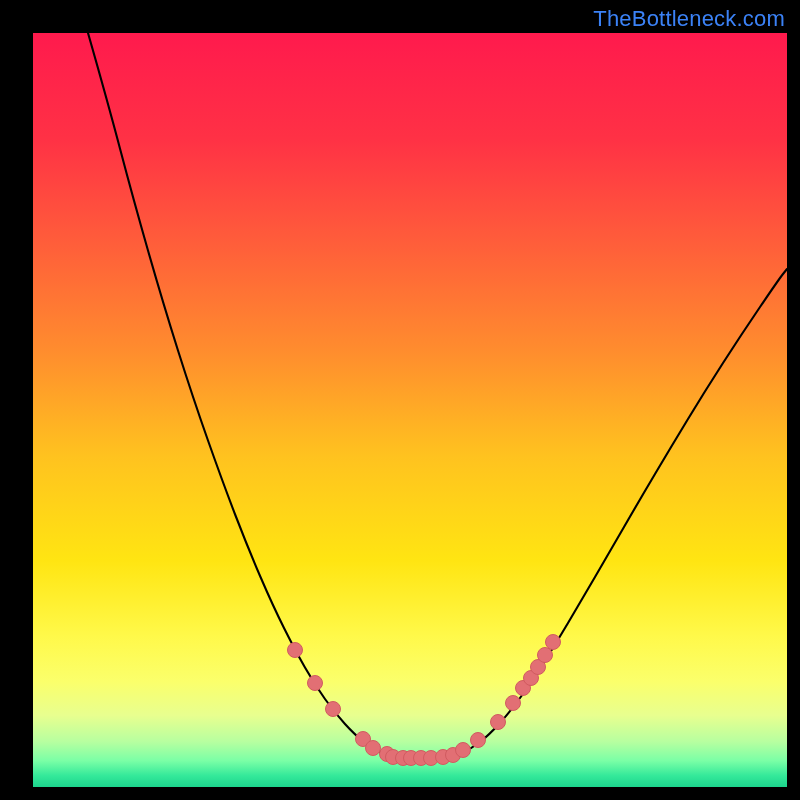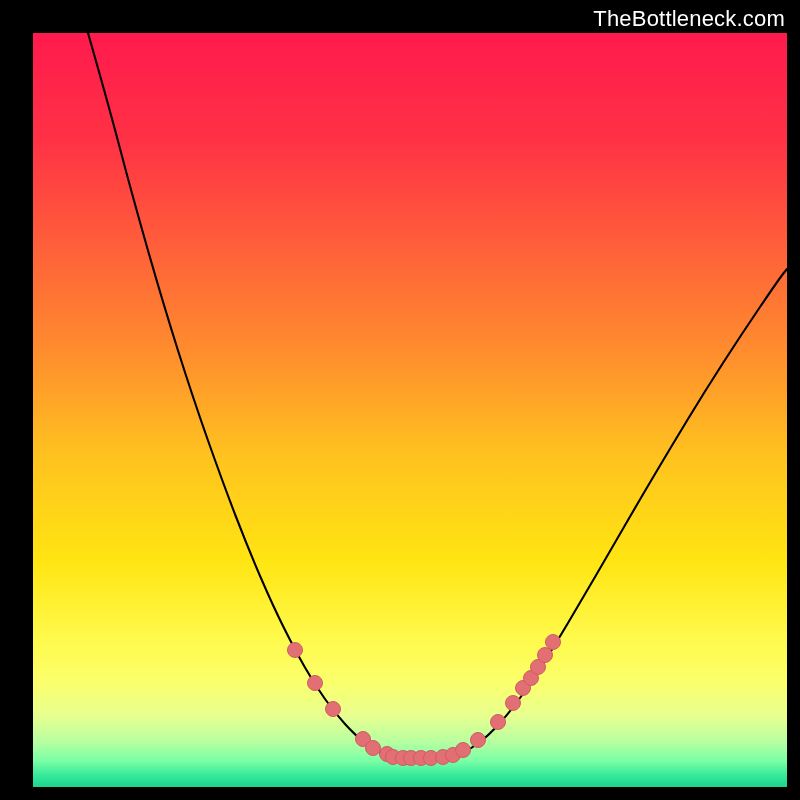--- a/index.html
+++ b/index.html
@@ -22,21 +22,21 @@
     left: 33px;
     top: 33px;
     width: 754px;
     height: 754px;
     overflow: hidden;
   }
   .watermark {
     position: absolute;
     right: 15px;
     top: 6px;
-    color: #ffffff;
+    color: #3b82f6;
     font-size: 22px;
     font-weight: 500;
     letter-spacing: 0.2px;
     z-index: 10;
   }
   svg {
     position: absolute;
     left: 0; top: 0;
   }
 </style>

